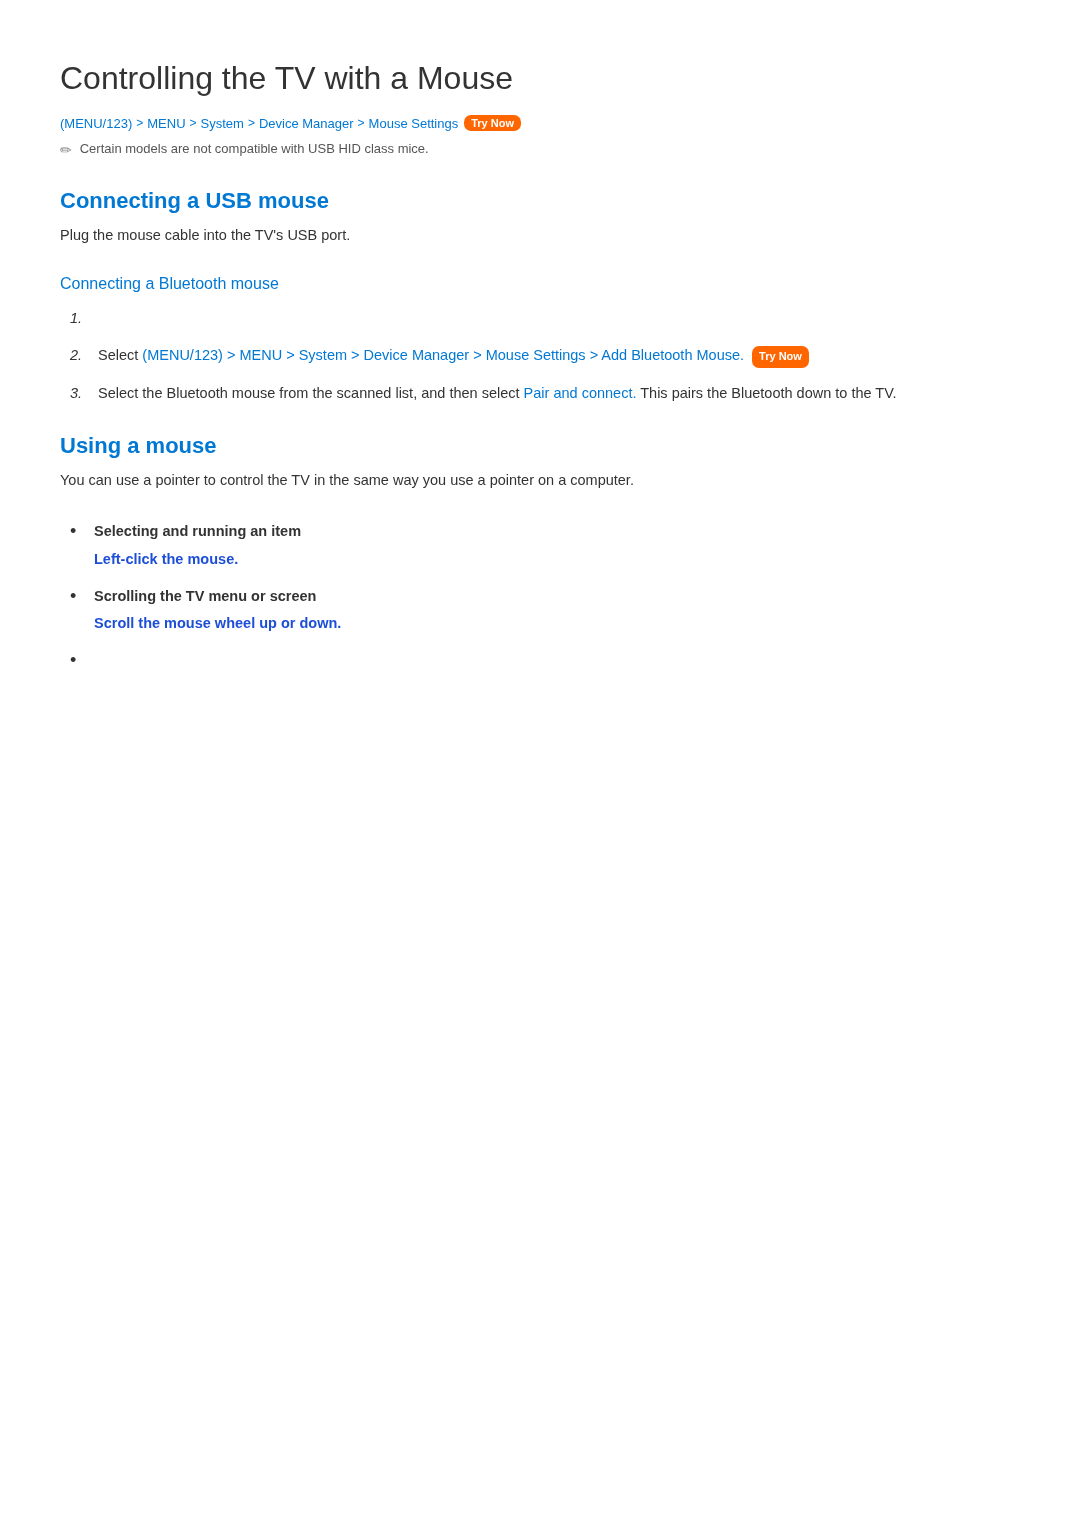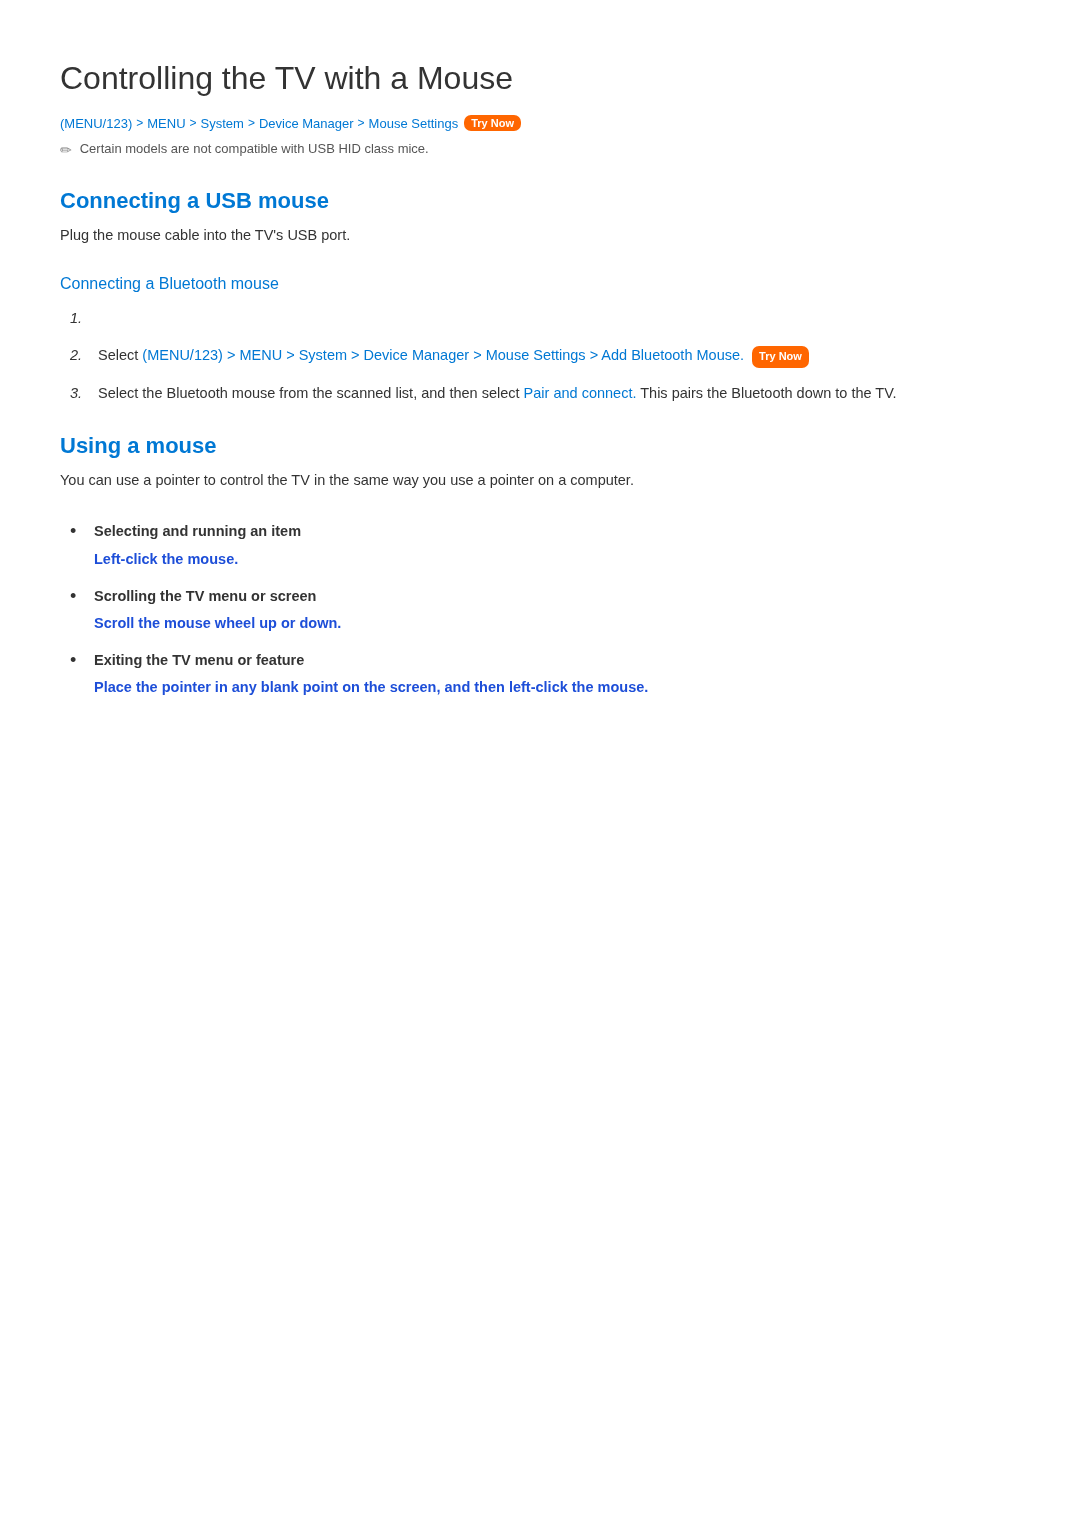--- a/index.html
+++ b/index.html
@@ -234,18 +234,14 @@
   </li>
   <li>
     <span class="bullet">•</span>
     <span>
       <span class="list-content-bold">Scrolling the TV menu or screen</span>
       <span class="list-content-text">Scroll the mouse wheel up or down.</span>
     </span>
   </li>
   <li>
     <span class="bullet">•</span>
-    <span>
-      <span class="list-content-bold">Exiting the TV menu or feature</span>
-      <span class="list-content-text">Place the pointer in any blank point on the screen, and then left-click the mouse.</span>
-    </span>
   </li>
 </ul>
 
 </body></html>

